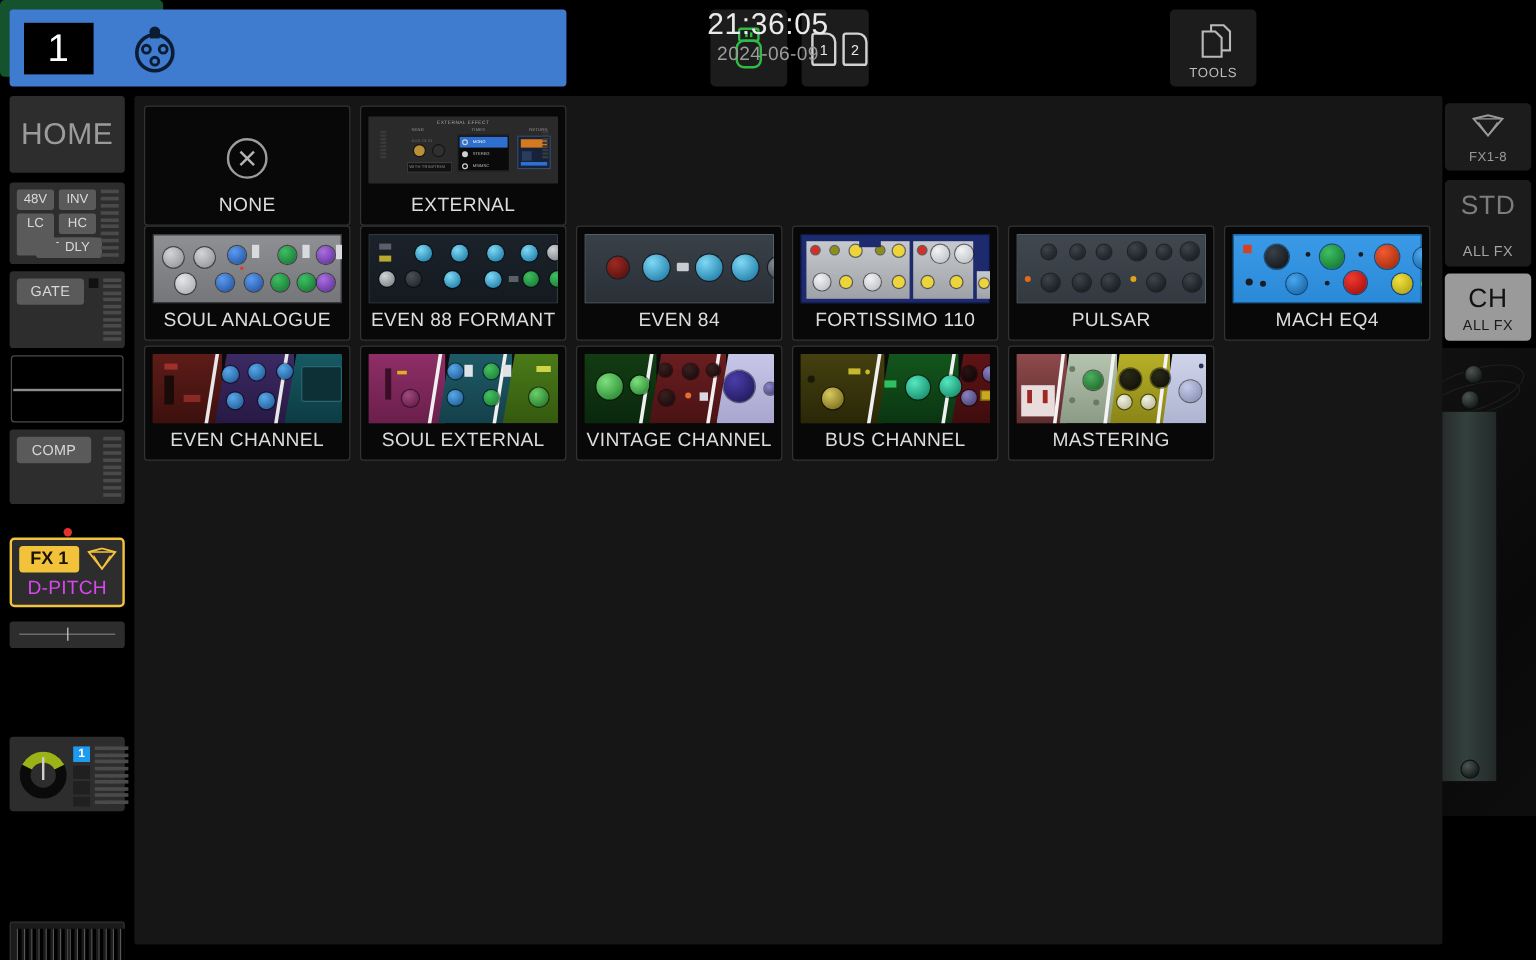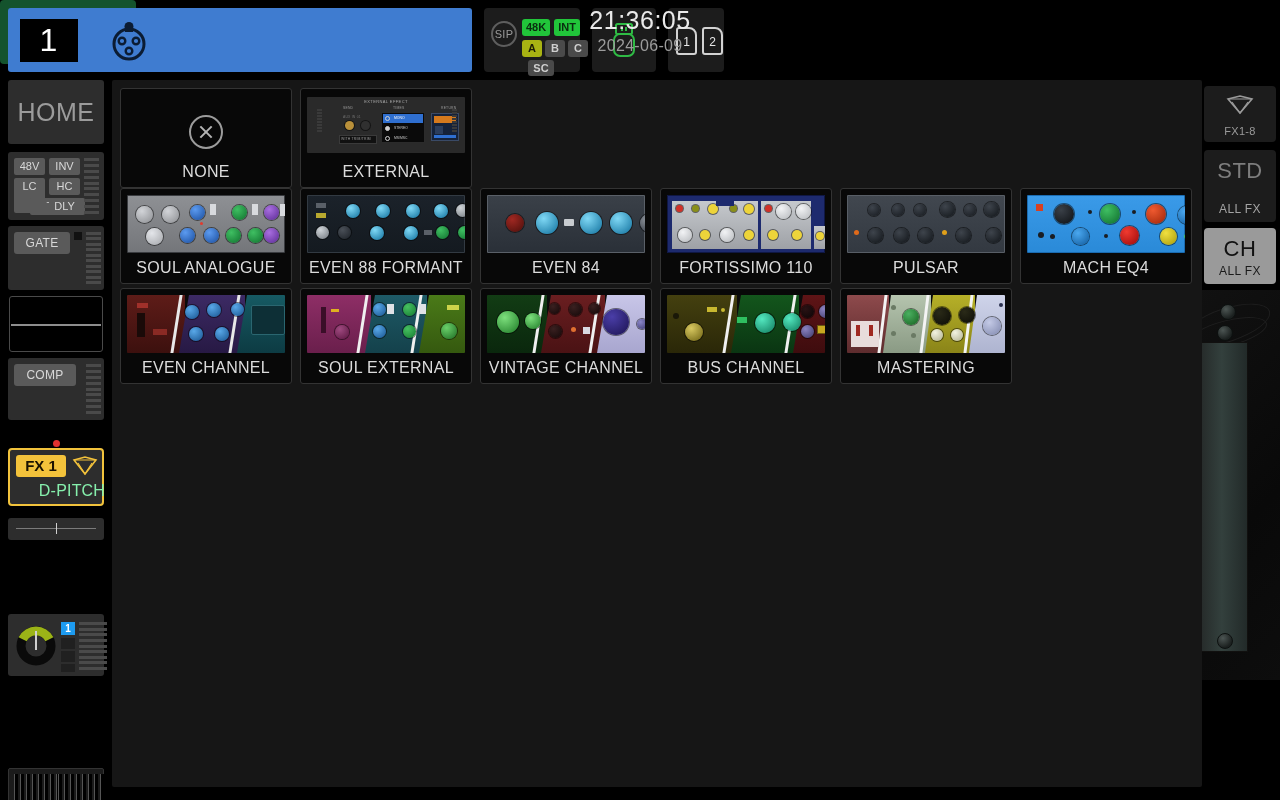--- a/index.html
+++ b/index.html
@@ -84,22 +84,22 @@
   .fxsel {
     position: absolute; left: 8px; top: 368px; width: 96px; height: 58px;
     background: #2d2d2d; border: 2px solid #f2c33c; border-radius: 4px;
   }
   .fxtag {
     position: absolute; left: 6px; top: 5px; width: 50px; height: 22px;
     background: #f3c23b; border-radius: 3px; color: #1b1200;
     font-size: 15px; font-weight: bold; text-align: center; line-height: 22px;
   }
   .fxname {
-    position: absolute; left: 16px; bottom: 4px; width: 100%; text-align: center;
-    font-size: 16px; color: #86efac; letter-spacing: .2px;
+    position: absolute; left: 0; bottom: 4px; width: 100%; text-align: center;
+    font-size: 16px; color: #d946ef; letter-spacing: .2px;
   }
   .fxdot { position: absolute; left: 53px; top: 360px; width: 7px; height: 7px;
     background: #e0332f; border-radius: 50%; }
 
   .panrow { position: absolute; left: 8px; top: 438px; width: 96px; height: 22px;
     background: #2d2d2d; border-radius: 3px; }
   .panline { position: absolute; left: 8px; right: 8px; top: 10px; height: 1px; background: #7b7b7b; }
   .pantick { position: absolute; left: 50%; top: 5px; width: 1px; height: 11px; background: #cfcfcf; }
 
   .meterwrap { position: absolute; left: 8px; top: 688px; width: 96px; height: 64px;
@@ -192,44 +192,42 @@
       <svg class="xlr" viewBox="0 0 56 42">
         <circle cx="28" cy="24" r="15" fill="none" stroke="#0b1c33" stroke-width="3"></circle>
         <circle cx="28" cy="6.5" r="4.5" fill="#0b1c33"></circle>
         <rect x="24" y="7" width="8" height="5" fill="#0b1c33"></rect>
         <circle cx="21" cy="21" r="3.3" fill="none" stroke="#0b1c33" stroke-width="2.4"></circle>
         <circle cx="35" cy="21" r="3.3" fill="none" stroke="#0b1c33" stroke-width="2.4"></circle>
         <circle cx="28" cy="31" r="3.3" fill="none" stroke="#0b1c33" stroke-width="2.4"></circle>
       </svg>
     </div>
 
-    <div class="statbox" id="clk-box">
-      <div class="sip">SIP</div>
-      <div class="pill green" style="left:38px;top:11px;width:28px;height:17px;line-height:17px;">48K</div>
-      <div class="pill green" style="left:70px;top:11px;width:26px;height:17px;line-height:17px;">INT</div>
-      <div class="pill olive" style="left:38px;top:32px;width:20px;height:17px;line-height:17px;">A</div>
-      <div class="pill" style="left:61px;top:32px;width:20px;height:17px;line-height:17px;">B</div>
-      <div class="pill" style="left:84px;top:32px;width:20px;height:17px;line-height:17px;">C</div>
-      <div class="pill" style="left:44px;top:52px;width:26px;height:16px;line-height:16px;">SC</div>
-    </div>
 
     <div class="statbox" id="usb-box">
       <svg viewBox="0 0 64 64" width="64" height="64">
         <rect x="24" y="16" width="16" height="10" rx="1.5" fill="none" stroke="#2fbb45" stroke-width="2"></rect>
         <rect x="29" y="19" width="2" height="4" fill="#2fbb45"></rect>
         <rect x="33" y="19" width="2" height="4" fill="#2fbb45"></rect>
         <rect x="22" y="26" width="20" height="22" rx="6" fill="none" stroke="#2fbb45" stroke-width="2"></rect>
       </svg>
     </div>
 
     <div class="statbox" id="sd-box">
       <div class="sdcard" style="left:8px;border-top-right-radius:8px;">1</div>
       <div class="sdcard" style="left:34px;border-top-right-radius:8px;">2</div>
     </div>
 
+    <div class="statbox" id="tools-box">
+      <svg viewBox="0 0 72 48" width="72" height="42" style="position:absolute;left:0;top:6px;">
+        <path d="M34 8 h12 l6 6 v18 h-18 z" fill="none" stroke="#b9b9b9" stroke-width="2"></path>
+        <path d="M26 14 h12 l6 6 v18 h-18 z" fill="#1c1c1c" stroke="#b9b9b9" stroke-width="2"></path>
+      </svg>
+      <div class="tools-lbl">TOOLS</div>
+    </div>
 
     <div id="clock-box">
       <div class="clk-time">21:36:05</div>
       <div class="clk-date">2024-06-09</div>
     </div>
   </div>
 
   <div class="leftstrip">
 
     <div class="lblock home">HOME</div>

